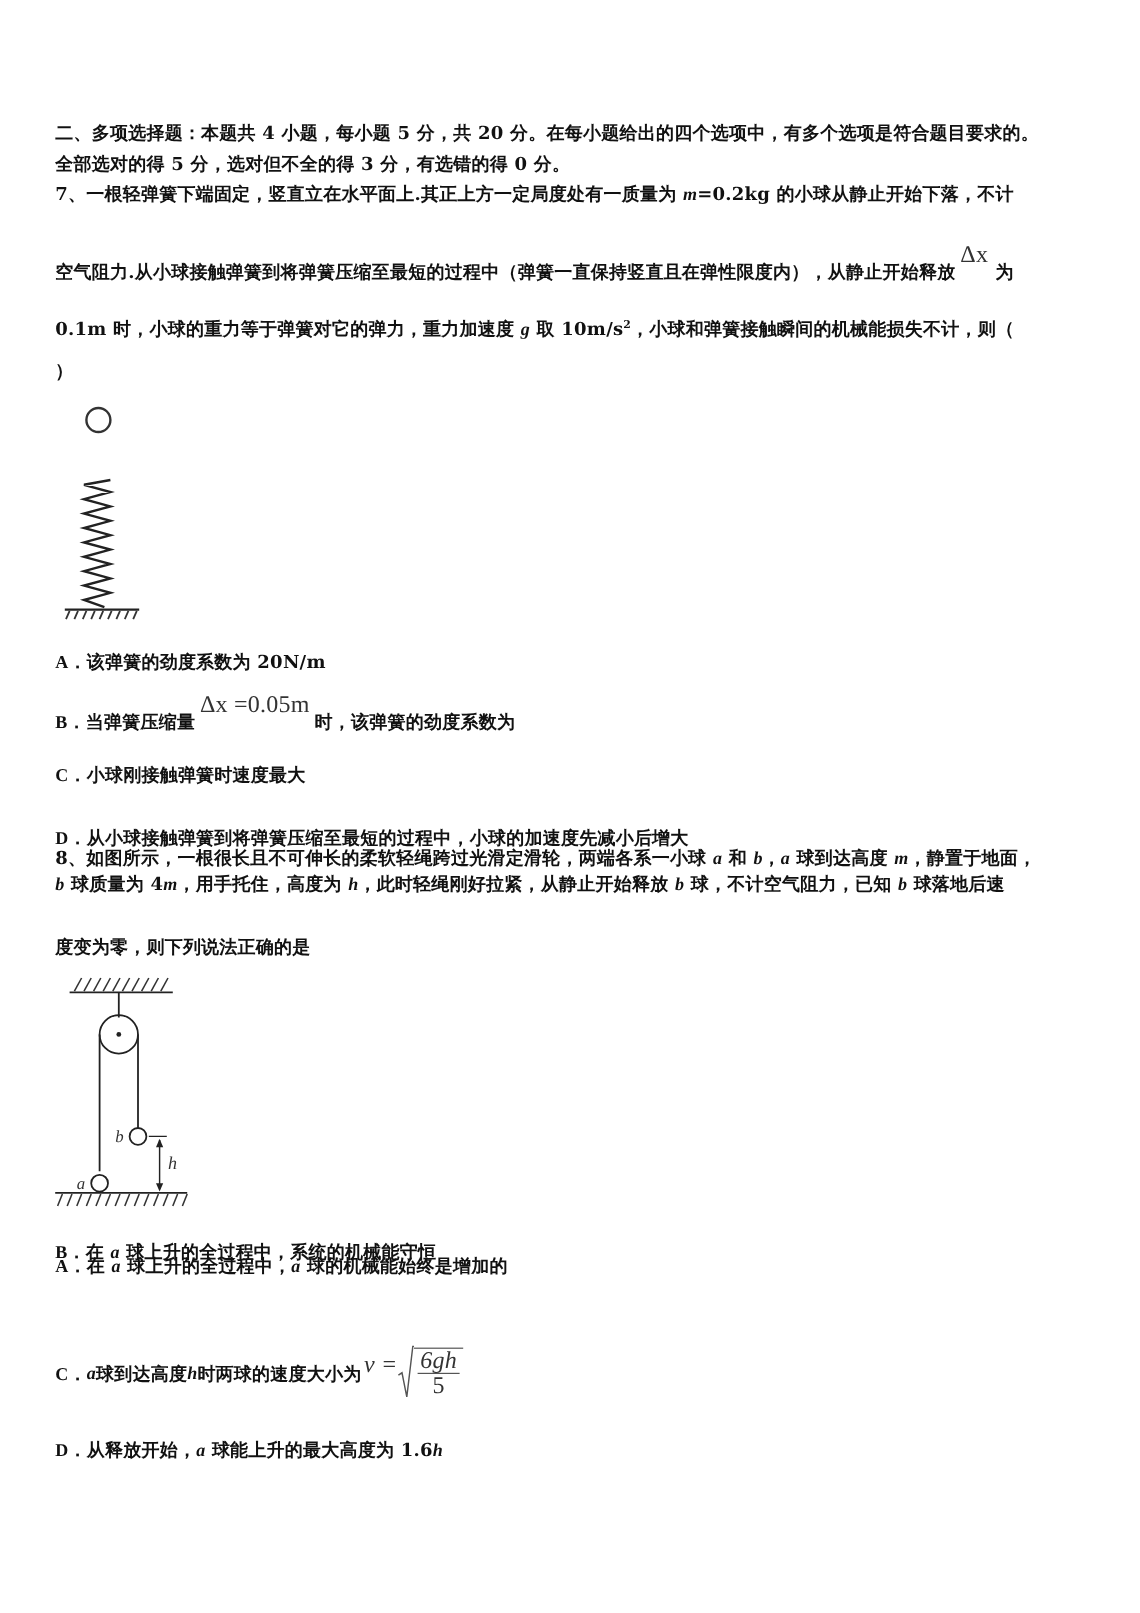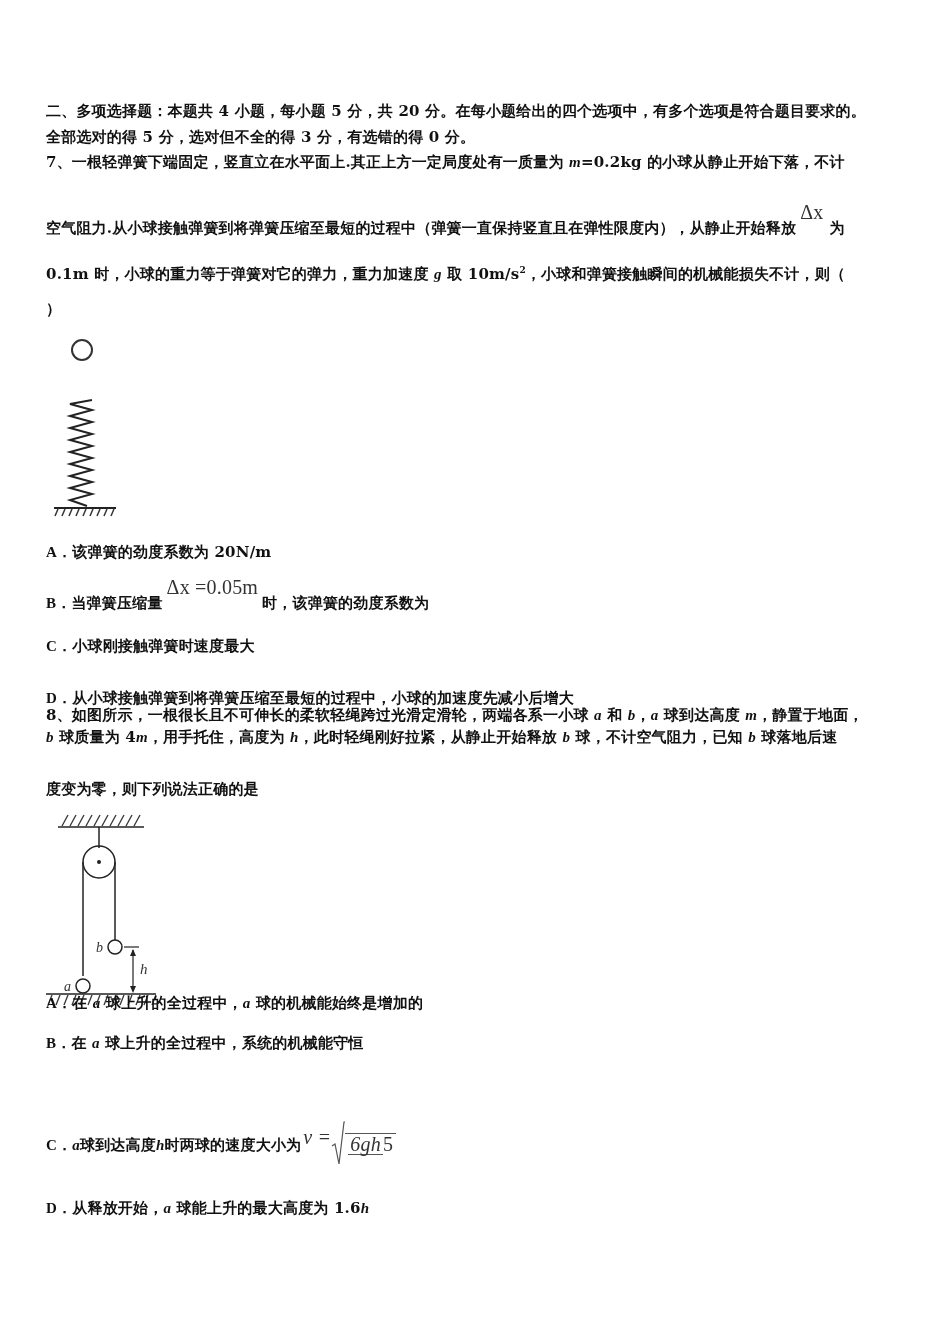--- a/index.html
+++ b/index.html
@@ -113,36 +113,36 @@
       <line x1="64" y1="185" x2="60" y2="195"></line>
     <line x1="72" y1="185" x2="68" y2="195"></line>
       <line x1="80" y1="185" x2="76" y2="195"></line>
     <line x1="88" y1="185" x2="84" y2="195"></line>
       <line x1="96" y1="185" x2="92" y2="195"></line>
     <line x1="104" y1="185" x2="100" y2="195"></line>
       <line x1="112" y1="185" x2="108" y2="195"></line>
   </g>
 </svg>
 
-<div class="line" style="top:994px;text-align:right;">
+<div class="line" style="top:1046px;text-align:right;">
   <span class="opt-letter">A．</span><span>在 </span><span class="it">a</span><span> 球上升的全过程中，</span><span class="it">a</span><span> 球的机械能始终是增加的</span>
 </div>
 <div class="line" style="top:1034px;">
   <span class="opt-letter">B．</span><span>在 </span><span class="it">a</span><span> 球上升的全过程中，系统的机械能守恒</span>
 </div>
 <div class="line" style="top:1120px; height:50px; display:flex; align-items:center;">
   <span class="opt-letter">C．</span>
     <span class="it">a</span>
     <span> 球到达高度 </span>
     <span class="it">h</span>
     <span> 时两球的速度大小为</span>
   <span class="math" style="position:relative; top:-8px; margin-left:2px; font-style:italic;">v =</span>
   <svg width="14" height="46" style="position:relative; top:-2px;">
     <polyline points="1,26 4,24 8,44 13,2 14,2" fill="none" stroke="#555" stroke-width="1.2"></polyline>
   </svg>
-  <span style="display:inline-flex; flex-direction:row; align-items:flex-start; border-top:1px solid #555; position:relative; top:-1px; padding:0 3px;">
+  <span style="display:inline-flex; flex-direction:column; align-items:center; border-top:1px solid #555; position:relative; top:-1px; padding:0 3px;">
     <span class="math" style="font-style:italic; line-height:20px; border-bottom:1px solid #555; padding:0 2px;">6gh</span>
     <span class="math" style="line-height:20px;">5</span>
   </span>
 </div>
 <div class="line" style="top:1199px;">
   <span class="opt-letter">D．</span><span>从释放开始，</span><span class="it">a</span><span> 球能上升的最大高度为 1.6</span><span class="it">h</span>
 </div>
 
 </body></html>

